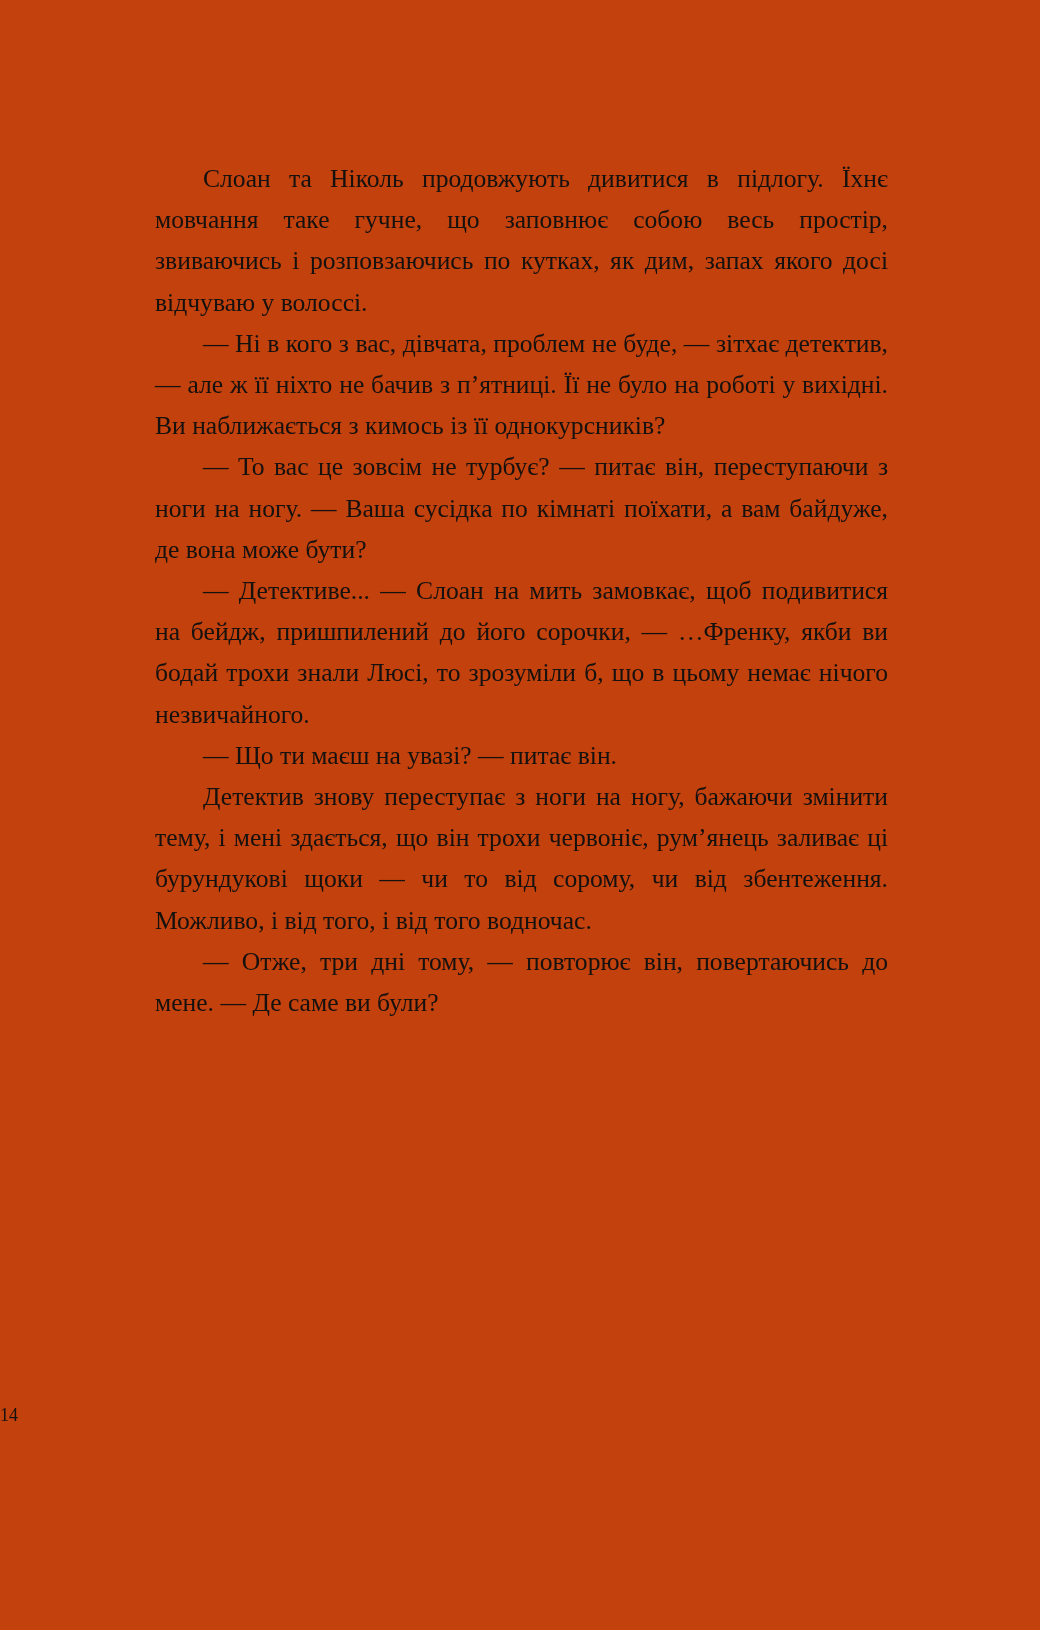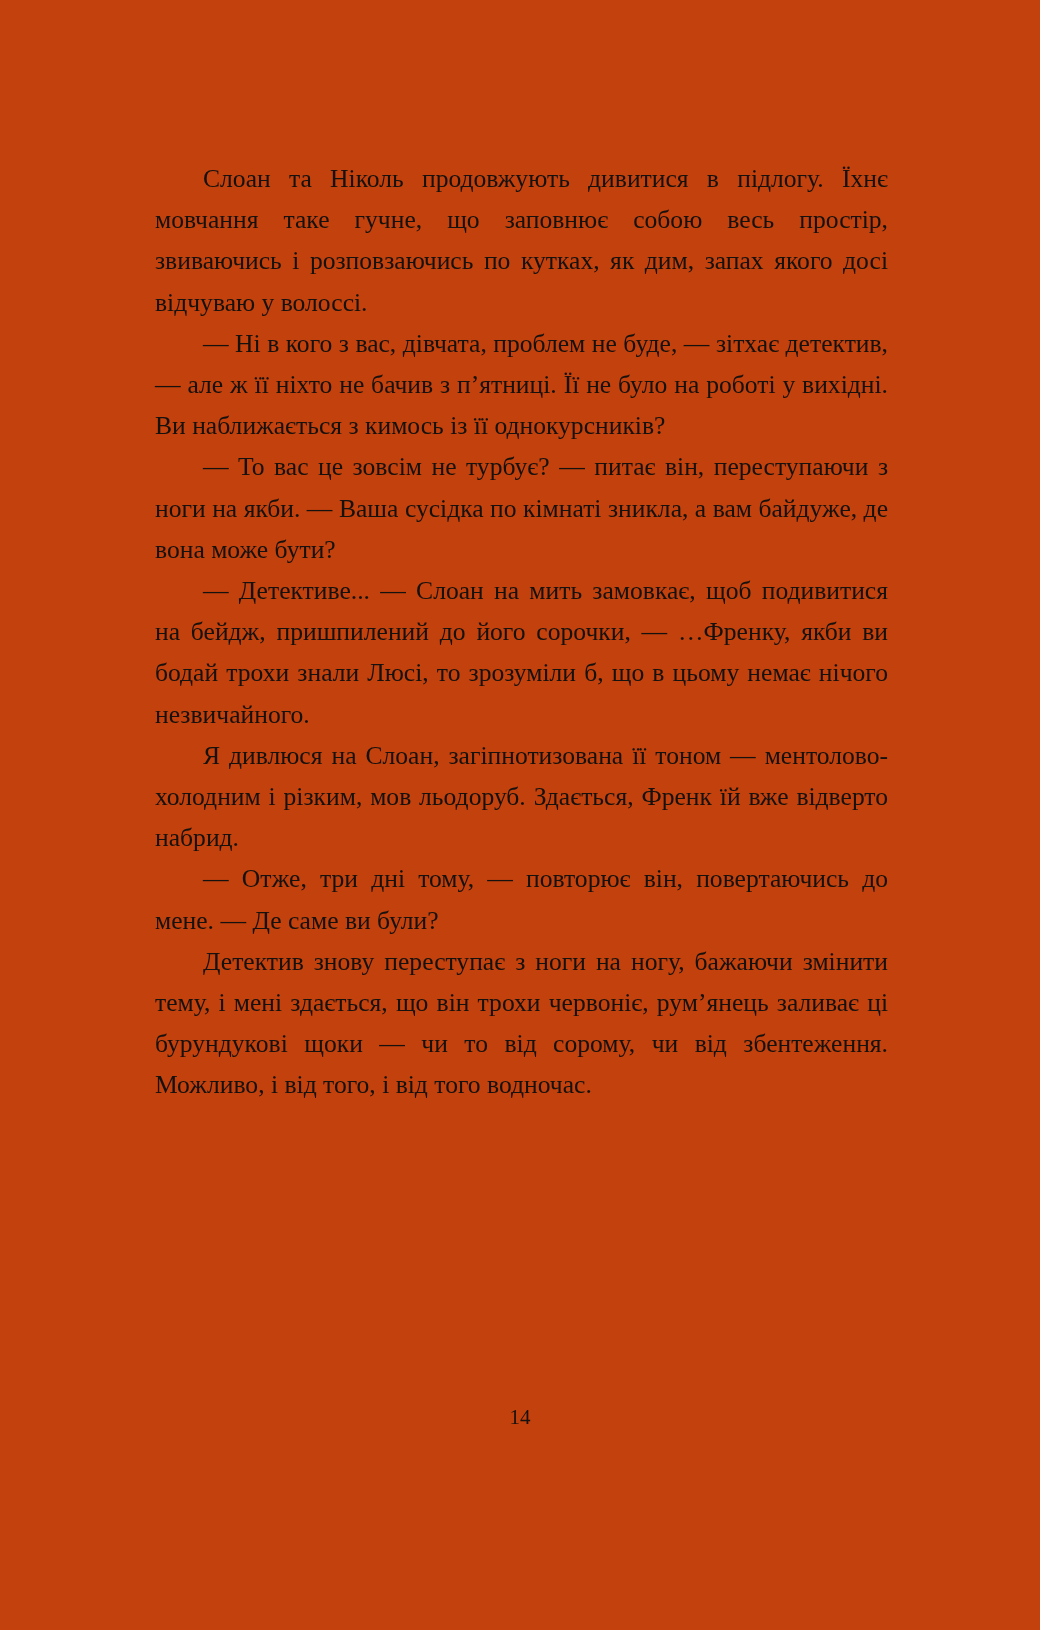--- a/index.html
+++ b/index.html
@@ -41,36 +41,35 @@
     text-align: justify;
   }
   .para em {
     font-style: italic;
   }
   .folio {
     position: absolute;
     left: 0;
     top: 1405px;
     width: 1040px;
-    text-align: center;
-    font-size: 21px;
+    font-size: 18px;
     color: #15110f;
     font-family: "Liberation Serif", serif;
   }
 </style>
 </head>
 <body>
 
 <div class="page">
 
   <div class="text-block">
     <p class="para">Слоан та Ніколь продовжують дивитися в підлогу. Їхнє мовчання таке гучне, що заповнює собою весь простір, звиваючись і розповзаючись по кутках, як дим, запах якого досі відчуваю у волоссі.</p>
     <p class="para">— Ні в кого з вас, дівчата, проблем не буде, — зітхає детектив, — але ж її ніхто не бачив з п’ятниці. Її не було на роботі у вихідні. Ви наближається з кимось із її однокурсників?</p>
-    <p class="para">— То вас це зовсім не турбує? — питає він, переступаючи з ноги на якби. — Ваша сусідка по кімнаті зникла, а вам байдуже, де вона може бути?</p>
+    <p class="para">— То вас це зовсім не турбує? — питає він, переступаючи з ноги на ногу. — Ваша сусідка по кімнаті поїхати, а вам байдуже, де вона може бути?</p>
     <p class="para">— Детективе... — Слоан на мить замовкає, щоб подивитися на бейдж, пришпилений до його сорочки, — …Френку, якби ви бодай трохи знали Люсі, то зрозуміли б, що в цьому немає нічого незвичайного.</p>
-    <p class="para">Я дивлюся на Слоан, загіпнотизована її тоном — ментолово-холодним і різким, мов льодоруб. Здається, Френк їй вже відверто набрид.</p>
+    <p class="para">— Що ти маєш на увазі? — питає він.</p>
+    <p class="para">Детектив знову переступає з ноги на ногу, бажаючи змінити тему, і мені здається, що він трохи червоніє, рум’янець заливає ці бурундукові щоки — чи то від сорому, чи від збентеження. Можливо, і від того, і від того водночас.</p>
     <p class="para">— Отже, три дні тому, — повторює він, повертаючись до мене. — Де саме ви були?</p>
-    <p class="para">Детектив знову переступає з ноги на ногу, бажаючи змінити тему, і мені здається, що він трохи червоніє, рум’янець заливає ці бурундукові щоки — чи то від сорому, чи від збентеження. Можливо, і від того, і від того водночас.</p>
   </div>
 
   <div class="folio">14</div>
 
 </div>
 
 </body></html>

